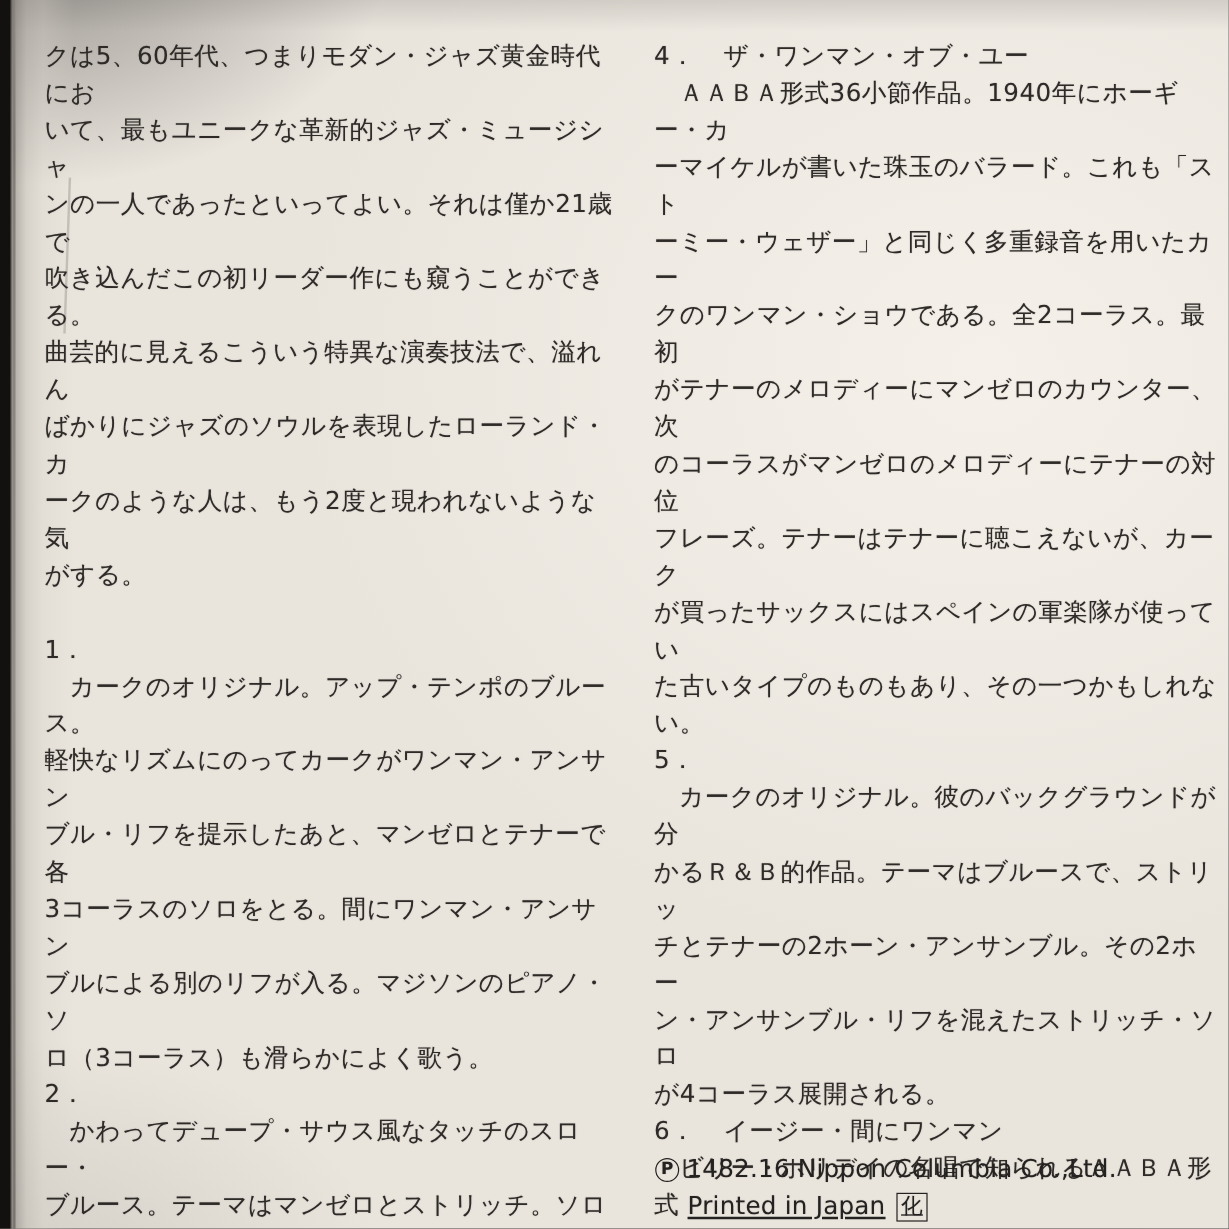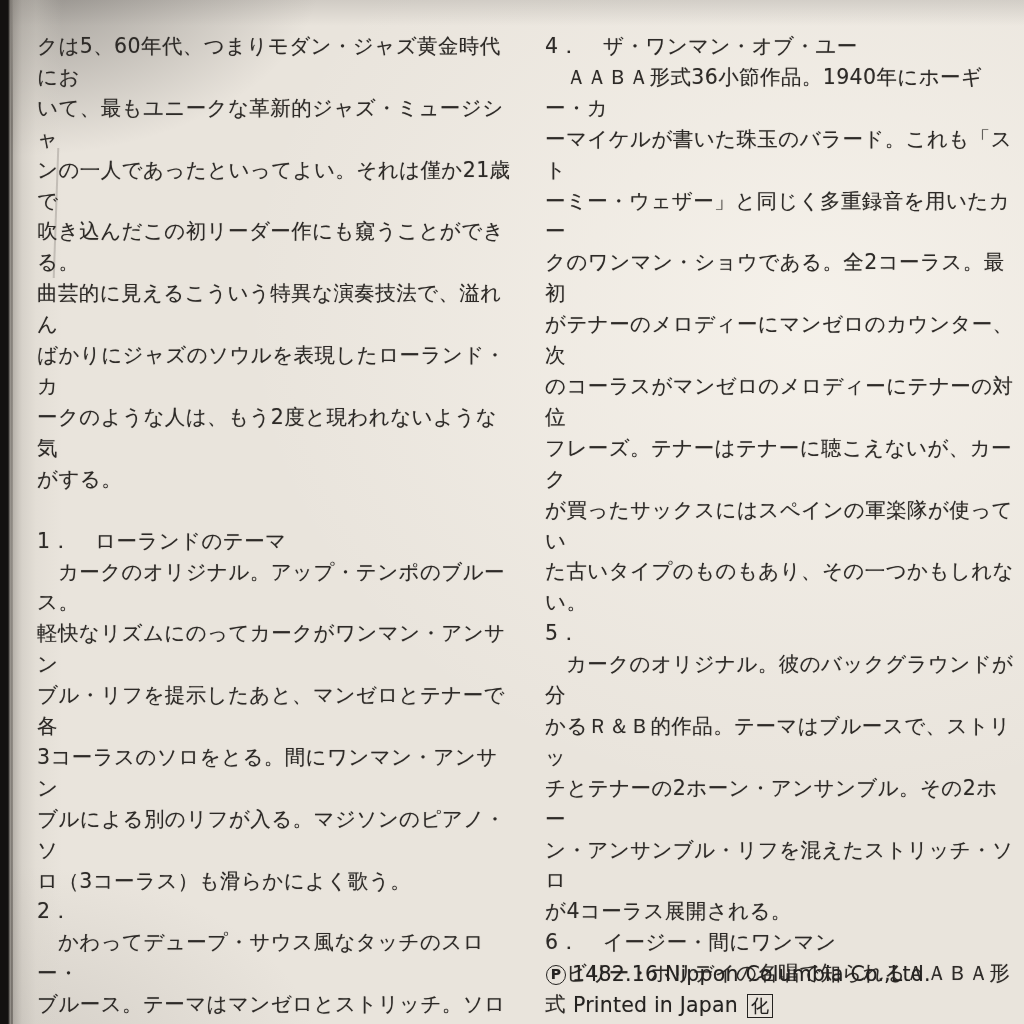--- a/index.html
+++ b/index.html
@@ -48,21 +48,21 @@
   .track-heading { display:flex; }
   .track-num { width:58px; flex:none; }
 
   .footer {
     position:absolute; left:546px; top:959px;
     font-size:20.5px; line-height:31px; letter-spacing:0.2px;
     color:#242220; font-weight:500;
     text-shadow:0 0 1px rgba(40,38,36,0.3);
   }
   .footer-line { display:flex; align-items:center; }
-  .footer-line2 { padding-left:27px; }
+  .footer-line2 { padding-left:27px;text-decoration:underline; }
   .circle-p {
     display:inline-flex; align-items:center; justify-content:center;
     width:20px; height:20px; border:1.8px solid #242220; border-radius:50%;
     font-size:14px; font-weight:600; margin-right:6px; flex:none;
   }
   .boxed-code {
     display:inline-block; border:1.8px solid #242220;
     padding:0 3px; margin-left:9px; font-size:18px; line-height:22px;
   }
 </style>
@@ -79,21 +79,20 @@
 ンの一人であったといってよい。それは僅か21歳で
 吹き込んだこの初リーダー作にも窺うことができる。
 曲芸的に見えるこういう特異な演奏技法で、溢れん
 ばかりにジャズのソウルを表現したローランド・カ
 ークのような人は、もう2度と現われないような気
 がする。</p>
 
     <div class="track">
       <div class="track-heading">
         <span class="track-num">1．</span>
-        <span class="track-title">ローランドのテーマ</span>
       </div>
       <p class="para">　カークのオリジナル。アップ・テンポのブルース。
 軽快なリズムにのってカークがワンマン・アンサン
 ブル・リフを提示したあと、マンゼロとテナーで各
 3コーラスのソロをとる。間にワンマン・アンサン
 ブルによる別のリフが入る。マジソンのピアノ・ソ
 ロ（3コーラス）も滑らかによく歌う。</p>
     </div>
 
     <div class="track">

